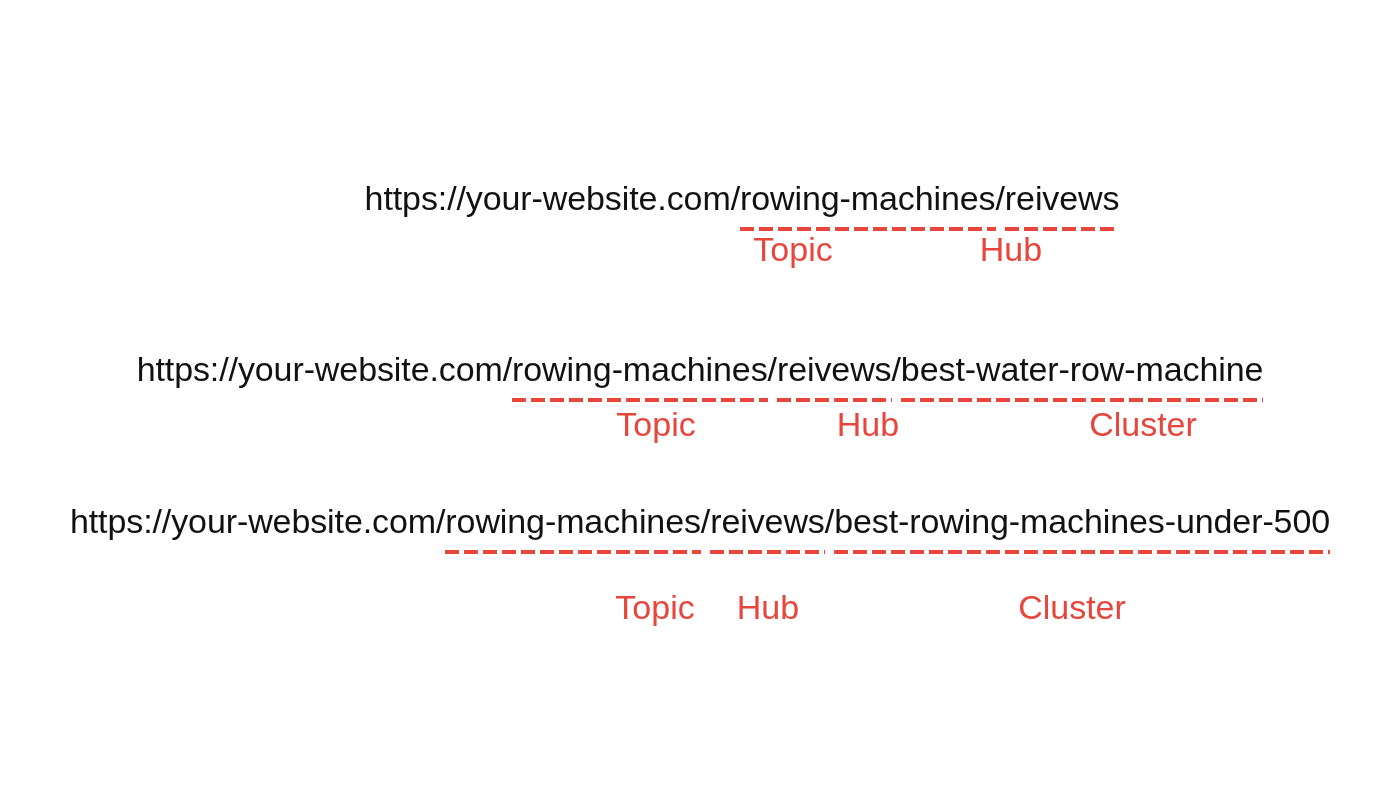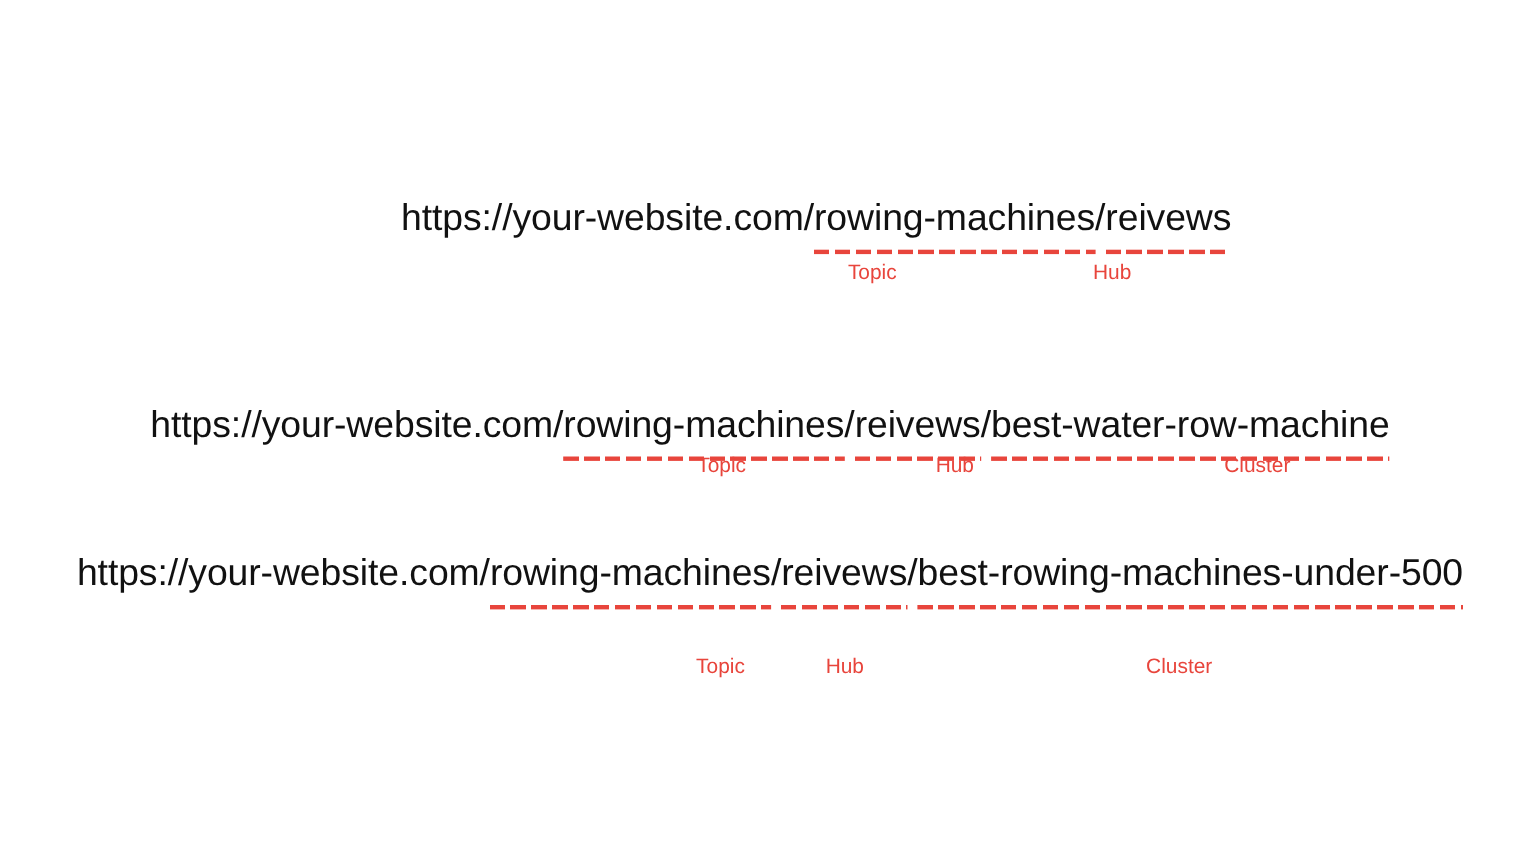--- a/index.html
+++ b/index.html
@@ -66,32 +66,32 @@
   .labels-row {
     position: absolute;
     left: 0;
     width: 1400px;
     height: 42px;
   }
 
   .tag {
     position: absolute;
     top: 0;
-    font-size: 19px;
+    font-size: 34px;
     line-height: 42px;
     color: var(--accent);
     white-space: nowrap;
     transform: translateX(-50%);
   }
 
   
   .group-0 .url-row   { top: 176px; margin-left: 42px; }
   .group-0 .labels-row{ top: 228px; }
 
-  .group-1 .url-row   { top: 364px; }
+  .group-1 .url-row   { top: 347px; }
   .group-1 .labels-row{ top: 403px; }
 
   .group-2 .url-row   { top: 499px; }
   .group-2 .labels-row{ top: 586px; }
 </style>
 </head>
 <body style="background: rgb(255, 255, 255);">
 
 <div id="diagram">
     <div class="group-0">

